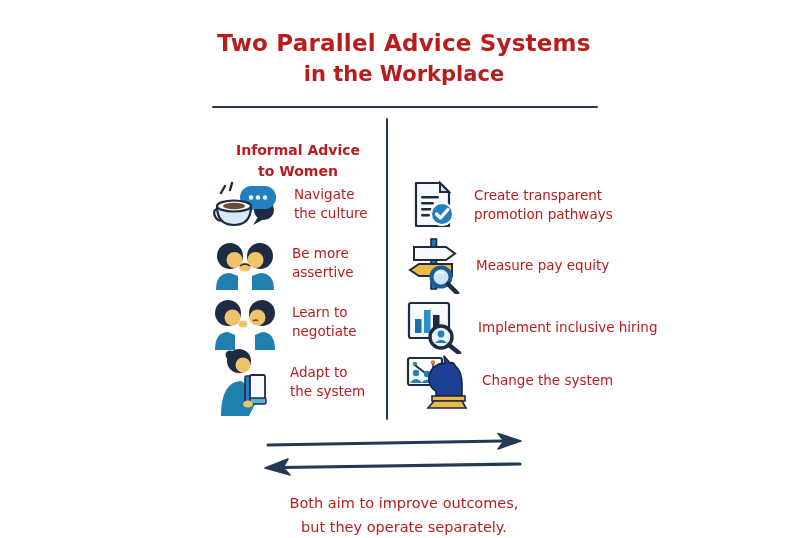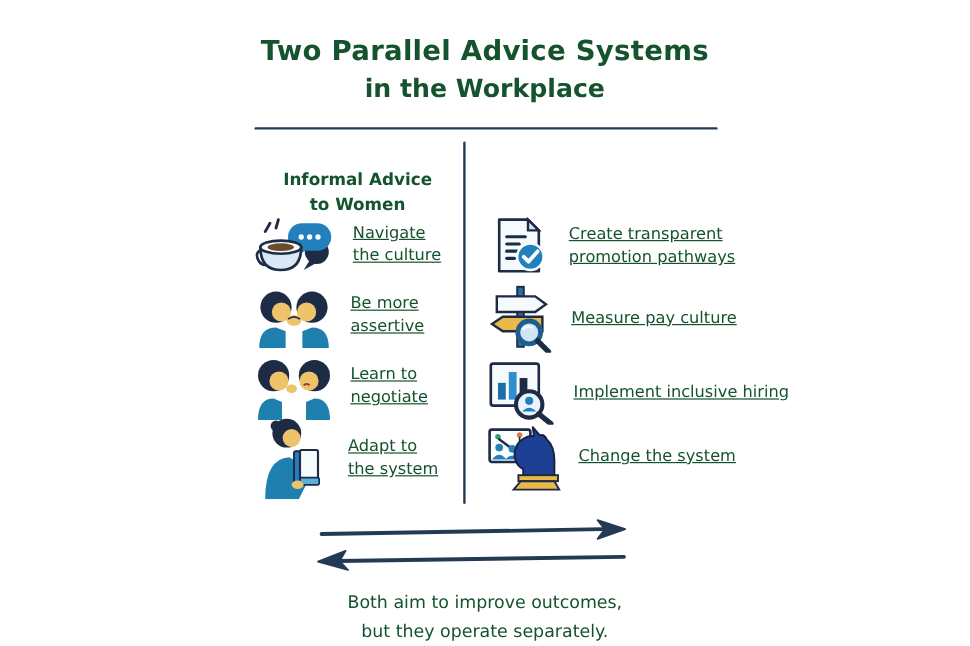--- a/index.html
+++ b/index.html
@@ -1,32 +1,32 @@
 <!DOCTYPE html>
 <html><head>
 <meta charset="utf-8">
 <style>
   html,body{margin:0;padding:0;background:#ffffff;}
   .canvas{
     position:relative;width:808px;height:538px;margin:0 auto;background:#ffffff;
-    font-family:"DejaVu Sans", sans-serif;color:#14532d;overflow:hidden;
+    font-family:"DejaVu Sans", sans-serif;color:#b91c1c;overflow:hidden;
   }
   .title{position:absolute;top:30px;left:0;width:100%;text-align:center;
     font-size:23px;font-weight:bold;letter-spacing:.2px;}
   .subtitle{position:absolute;top:62px;left:0;width:100%;text-align:center;
     font-size:21px;font-weight:600;}
   .toprule{position:absolute;top:106px;left:212px;width:386px;height:2px;
     background:#243a54;border-radius:2px;}
   .divider{position:absolute;top:118px;left:386px;width:2px;height:302px;
     background:#243a54;border-radius:2px;}
   .col-header{position:absolute;font-size:14px;font-weight:bold;text-align:center;
     white-space:pre-line;line-height:1.5;margin-top:16px;}
   .col-header.left{top:124px;left:212px;width:172px;}
   .col-header.right{top:124px;left:402px;width:190px;}
-  .item{position:absolute;display:flex;align-items:center;gap:14px;text-decoration:underline;}
+  .item{position:absolute;display:flex;align-items:center;gap:14px;}
   .icon-box{display:flex;align-items:center;justify-content:center;flex:0 0 auto;}
   .item .label{font-size:13.5px;line-height:1.4;white-space:pre-line;font-weight:500;}
   .arrows{position:absolute;left:250px;top:430px;}
   .caption{position:absolute;top:492px;left:0;width:100%;text-align:center;
     font-size:14.5px;line-height:1.65;white-space:pre-line;font-weight:500;}
 </style>
 </head>
 <body>
 
 <div class="canvas">
@@ -133,21 +133,21 @@
     <span class="icon-box" style="width:56px;">
       <svg width="56" height="58" viewBox="0 0 56 58">
         <rect x="25" y="3" width="5.5" height="50" fill="#2471a3" stroke="#1d2b45" stroke-width="1.6"></rect>
         <polygon points="8,11 40,11 49,17.5 40,24 8,24" fill="#f7fafc" stroke="#1d2b45" stroke-width="2"></polygon>
         <polygon points="46,28 13,28 4,34 13,40 46,40" fill="#e9b949" stroke="#1d2b45" stroke-width="2"></polygon>
         <circle cx="35" cy="41" r="9.5" fill="#cfe4f5" stroke="#1d5e8f" stroke-width="4"></circle>
         <path d="M30 38 Q33 35 37 37" stroke="#f2f8fd" stroke-width="2" fill="none" stroke-linecap="round"></path>
         <path d="M42 48 L51 57" stroke="#1d2b45" stroke-width="4.5" stroke-linecap="round"></path>
       </svg>
     </span>
-    <span class="label">Measure pay culture</span>
+    <span class="label">Measure pay equity</span>
   </div>
 
   <div class="item" style="top:300px;left:406px;">
     <span class="icon-box" style="width:58px;">
       <svg width="58" height="54" viewBox="0 0 58 54">
         <rect x="3" y="3" width="40" height="35" rx="2" fill="#f7fafc" stroke="#1d2b45" stroke-width="2.2"></rect>
         <rect x="9" y="19" width="6.5" height="14" fill="#1d6fa8"></rect>
         <rect x="18" y="10" width="6.5" height="23" fill="#2f8fcc"></rect>
         <rect x="27" y="15" width="6.5" height="18" fill="#1d2b45"></rect>
         <circle cx="35" cy="37" r="11" fill="#eaf3fb" stroke="#1d2b45" stroke-width="3.4"></circle>

